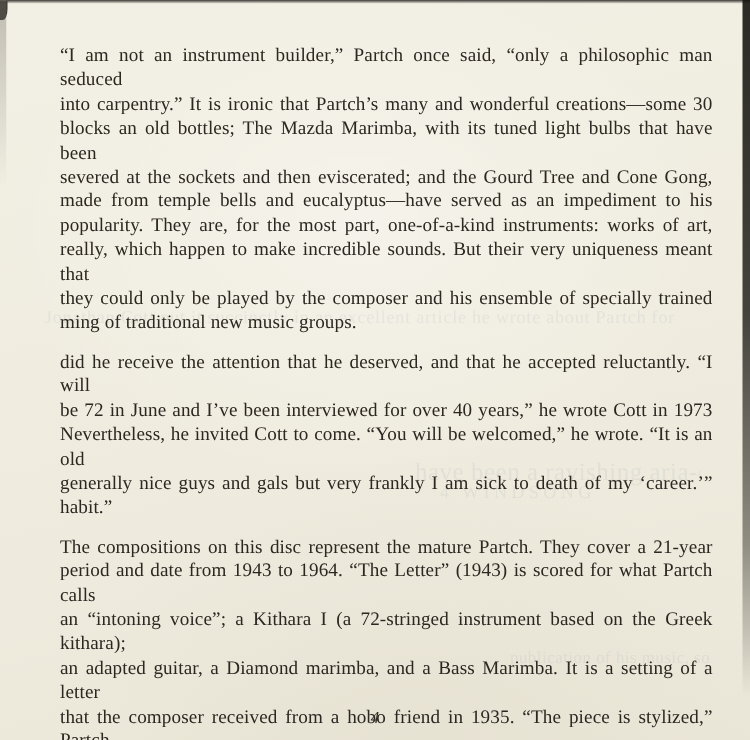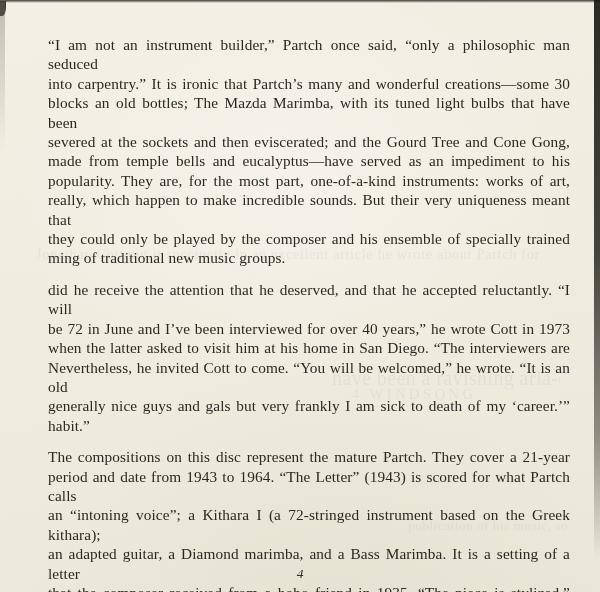--- a/index.html
+++ b/index.html
@@ -89,21 +89,20 @@
       <div class="line">severed at the sockets and then eviscerated; and the Gourd Tree and Cone Gong,</div>
       <div class="line">made from temple bells and eucalyptus—have served as an impediment to his</div>
       <div class="line">popularity. They are, for the most part, one-of-a-kind instruments: works of art,</div>
       <div class="line">really, which happen to make incredible sounds. But their very uniqueness meant that</div>
       <div class="line">they could only be played by the composer and his ensemble of specially trained</div>
       <div class="line last">ming of traditional new music groups.</div>
     </div>
   <div class="para">
       <div class="line">did he receive the attention that he deserved, and that he accepted reluctantly. “I will</div>
       <div class="line">be 72 in June and I’ve been interviewed for over 40 years,” he wrote Cott in 1973</div>
-      <div class="line">when the latter asked to visit him at his home in San Diego. “The interviewers are</div>
       <div class="line">Nevertheless, he invited Cott to come. “You will be welcomed,” he wrote. “It is an old</div>
       <div class="line">generally nice guys and gals but very frankly I am sick to death of my ‘career.’”</div>
       <div class="line last">habit.”</div>
     </div>
   <div class="para">
       <div class="line">The compositions on this disc represent the mature Partch. They cover a 21-year</div>
       <div class="line">period and date from 1943 to 1964. <b>“The Letter”</b> (1943) is scored for what Partch calls</div>
       <div class="line">an “intoning voice”; a Kithara I (a 72-stringed instrument based on the Greek kithara);</div>
       <div class="line">an adapted guitar, a Diamond marimba, and a Bass Marimba. It is a setting of a letter</div>
       <div class="line">that the composer received from a hobo friend in 1935. “The piece is stylized,” Partch</div>

